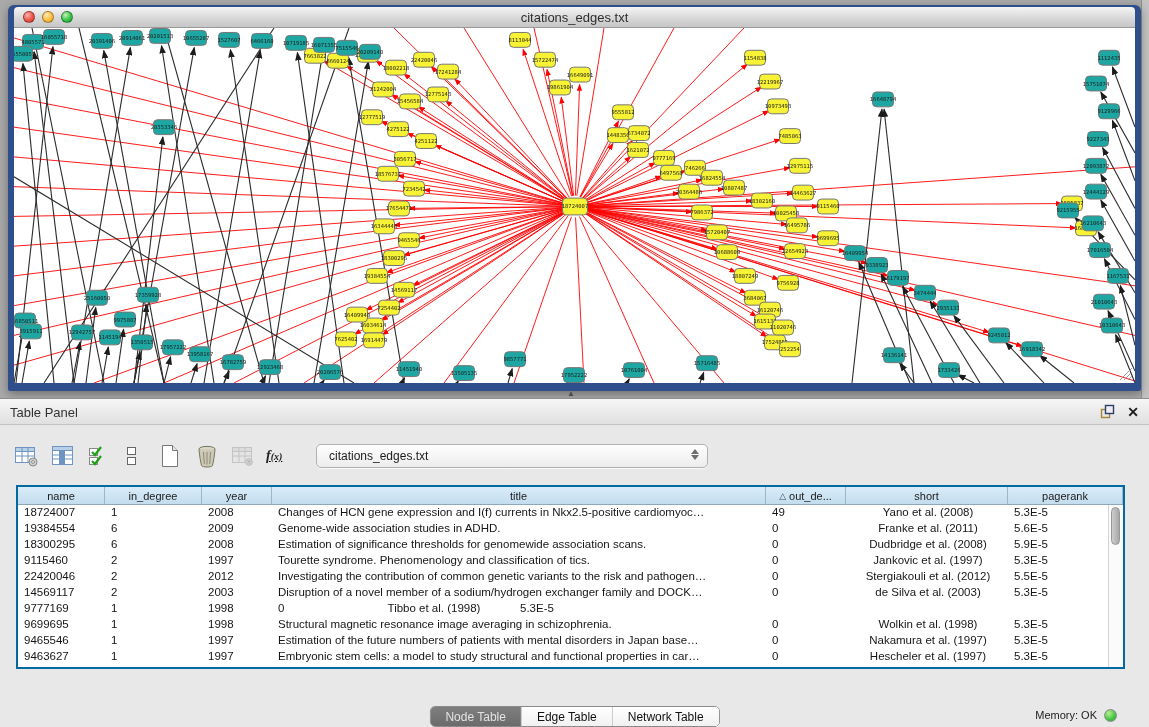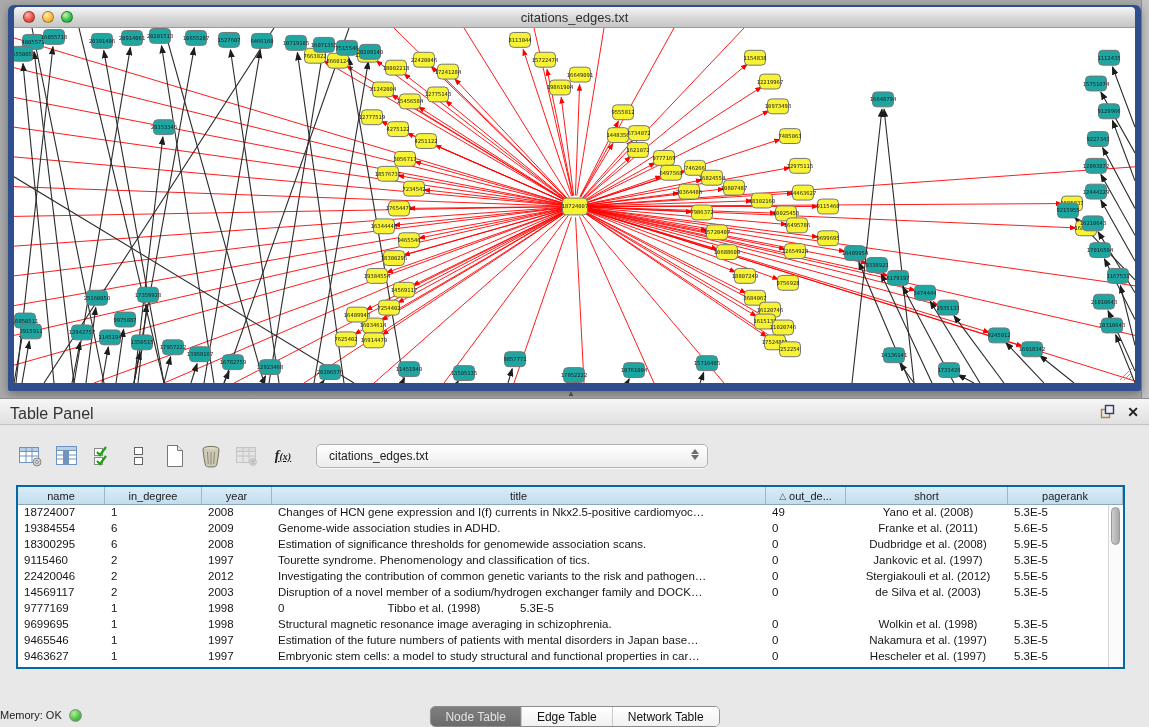--- a/index.html
+++ b/index.html
@@ -25,26 +25,26 @@
   .resize-grip { position:absolute; right:2px; bottom:2px; }
 
   
   .splitter-handle { position:absolute; left:567px; top:389px; font-size:8px; color:#4a4a4a; }
 
   
   .table-panel { position:absolute; left:0; top:398px; width:1149px; height:329px;
     background:#e8e8e8; border-top:1px solid #8d8d8d; }
   .panel-header { height:26px; background:linear-gradient(#f6f6f6,#e0e0e0);
     border-bottom:1px solid #c2c2c2; position:relative; }
-  .panel-title { position:absolute; left:10px; top:6px; font-size:16px; color:#333; }
+  .panel-title { position:absolute; left:10px; top:6px; font-size:13px; color:#333; }
   .panel-header-icons { position:absolute; right:10px; top:5px; display:flex; gap:12px; align-items:center; }
   .close-x { font-size:14px; font-weight:bold; color:#1d1d1d; line-height:14px; cursor:default; }
 
   .toolbar { position:absolute; left:14px; top:38px; height:38px; display:flex; align-items:center; }
-  .tbtn { width:34px; height:32px; display:flex; align-items:center; justify-content:center; margin-right:2px;text-decoration:underline; }
+  .tbtn { width:34px; height:32px; display:flex; align-items:center; justify-content:flex-start; margin-right:2px;text-decoration:underline; }
   .tbtn.disabled { opacity:.45; }
   .fx { font-family:"Liberation Serif",serif; font-style:italic; font-weight:bold; font-size:14px; color:#222; }
   .fx small { font-size:10px; }
   .table-select { margin-left:14px; width:392px; height:24px; border:1px solid #b1b1b1; border-radius:5px;
     background:linear-gradient(#ffffff,#ececec); display:flex; align-items:center; position:relative;
     font-size:12px; color:#1c1c1c; padding-left:12px; box-shadow:0 1px 1px rgba(255,255,255,.8), inset 0 1px 0 #fff; }
   .stepper { position:absolute; right:8px; top:4px; display:flex; flex-direction:column; gap:1px; }
   .stepper span { width:0; height:0; border-left:4px solid transparent; border-right:4px solid transparent; }
   .stepper .up { border-bottom:5px solid #6e6e6e; }
   .stepper .dn { border-top:5px solid #6e6e6e; }
@@ -68,21 +68,21 @@
   
   .tabs { position:absolute; left:50%; transform:translateX(-50%); top:275px; display:flex; height:21px;
     border:1px solid #8b8b8b; border-radius:5px; overflow:hidden; background:#fff; font-size:12px;
     box-shadow:0 1px 0 rgba(255,255,255,.7);margin-top:32px; }
   .tab { padding:0 15px; line-height:20px; color:#111; background:linear-gradient(#ffffff,#f1f1f1); }
   .tab + .tab { border-left:1px solid #c9c9c9; }
   .tab.active { background:linear-gradient(#7f7f7f,#6b6b6b); color:#e3e3e3; border-left:none; }
 
   
   .statusbar { position:absolute; left:0; bottom:0; width:100%; height:24px;
-    display:flex; align-items:center; justify-content:flex-start; padding-right:14px; gap:7px; }
+    display:flex; align-items:center; justify-content:flex-end; padding-right:32px; gap:7px; }
   .mem-label { font-size:11px; color:#222; }
   .led { width:13px; height:13px; border-radius:50%; border:1px solid #8a8a8a;
     background:radial-gradient(circle at 35% 30%, #b7f08b, #44c345 60%, #2da32e); }
 </style>
 </head>
 <body>
 
 <div class="desktop-top">
   <div class="bg-right-sliver"></div>
 

